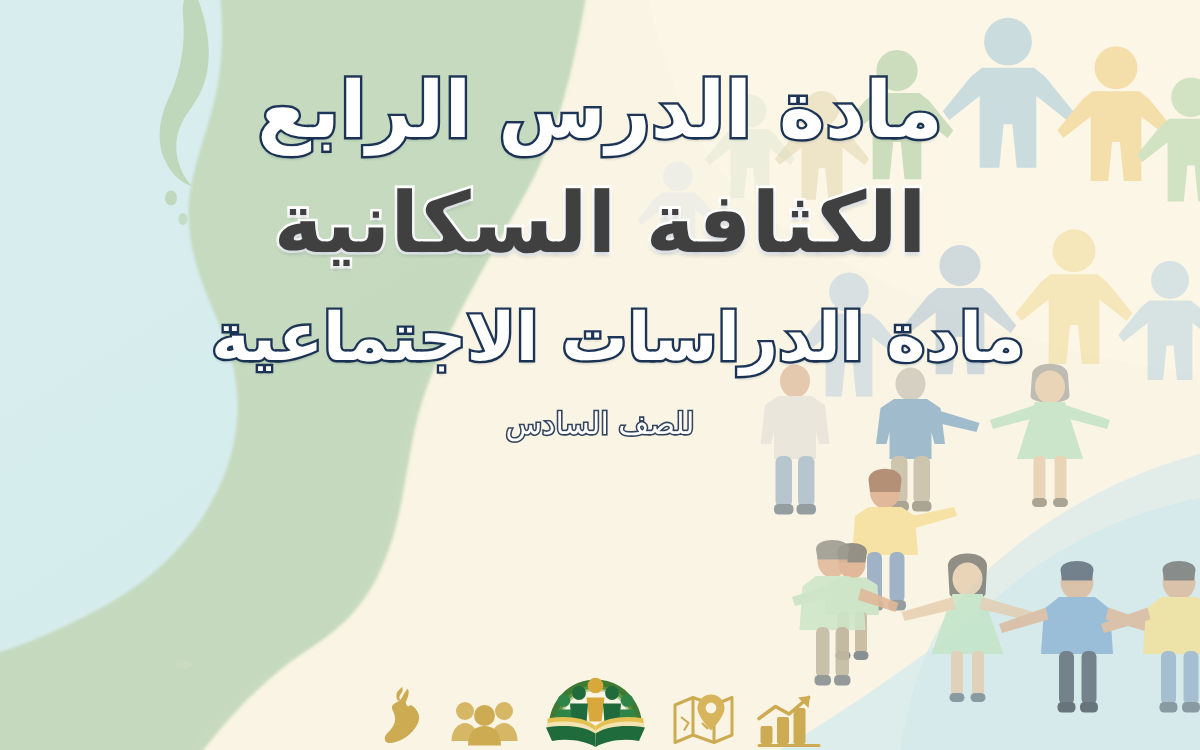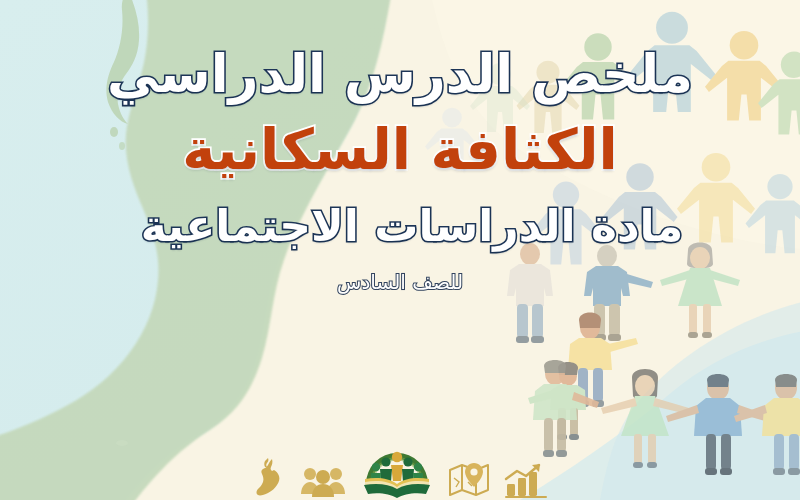--- a/index.html
+++ b/index.html
@@ -48,21 +48,21 @@
   .t-outline-navy {
     color: #ffffff;
     -webkit-text-stroke: 3.2px #1d3557;
     paint-order: stroke fill;
     text-shadow:
       0 2px 2px rgba(20,40,70,0.22);
   }
 
   
   .t-outline-white {
-    color: #c2410c;
+    color: #404040;
     -webkit-text-stroke: 3.4px #ffffff;
     paint-order: stroke fill;
     text-shadow: 0 2px 3px rgba(20,40,70,0.20);
   }
 
   .line1 { font-size: 52px; letter-spacing: 0px; }
   .line2 { font-size: 56px; margin-top: 22px; }
   .line3 { font-size: 44px; margin-top: 26px; margin-left: 24px; }
 
   .sub-stack {
@@ -315,21 +315,21 @@
           <rect x="2" y="0" width="9" height="34" rx="4" fill="#b0a489"></rect>
           <rect x="-12" y="32" width="11" height="7" rx="3" fill="#5d6a72"></rect>
           <rect x="1" y="32" width="11" height="7" rx="3" fill="#5d6a72"></rect>
         </g>
       </g>
     </svg>
   </div>
 
   <div class="text-stack">
 
-    <div class="title-line line1 t-outline-navy">ملخص الدرس الدراسي</div>
+    <div class="title-line line1 t-outline-navy">مادة الدرس الرابع</div>
 
     <div class="title-line line2 t-outline-white">الكثافة السكانية</div>
 
     <div class="title-line line3 t-outline-navy">مادة الدراسات الاجتماعية</div>
 
     <div class="sub-stack">
       <div class="sub-line">للصف السادس</div>
     </div>
   </div>
 

